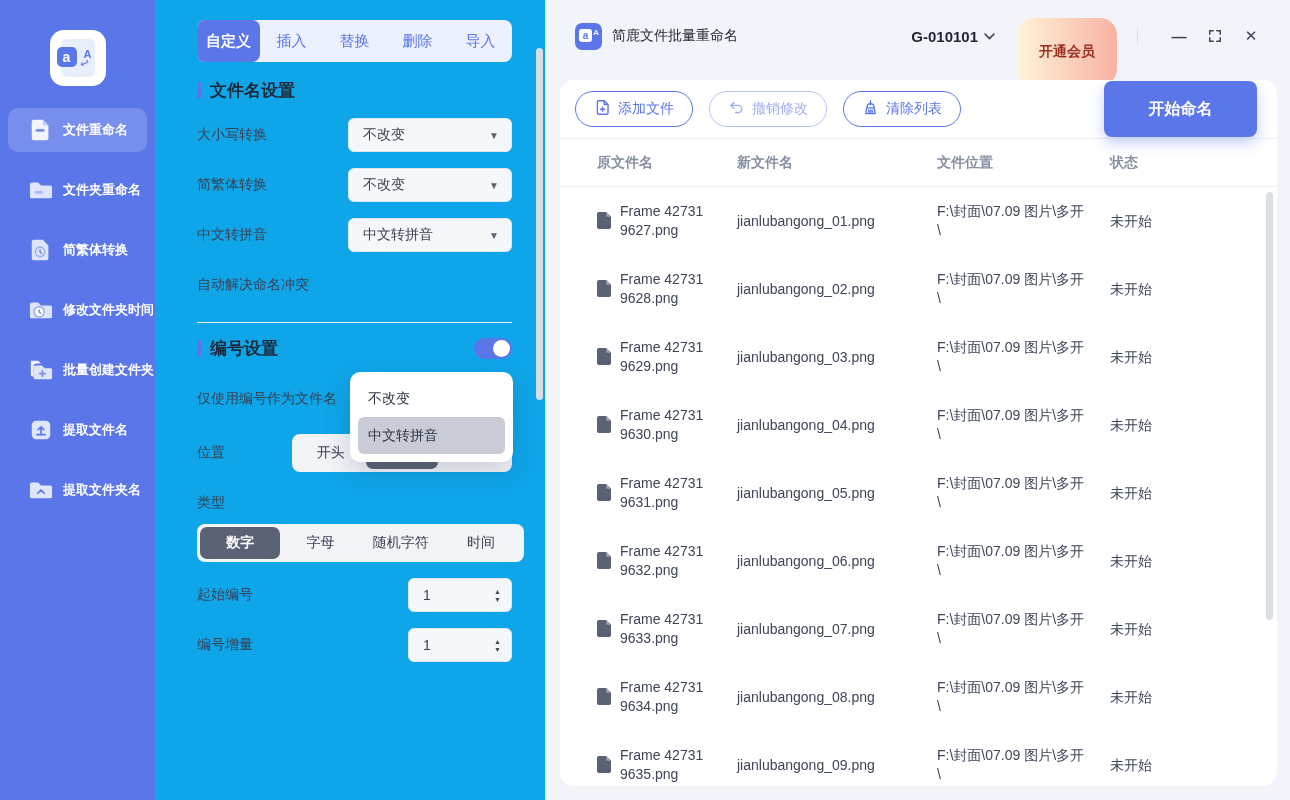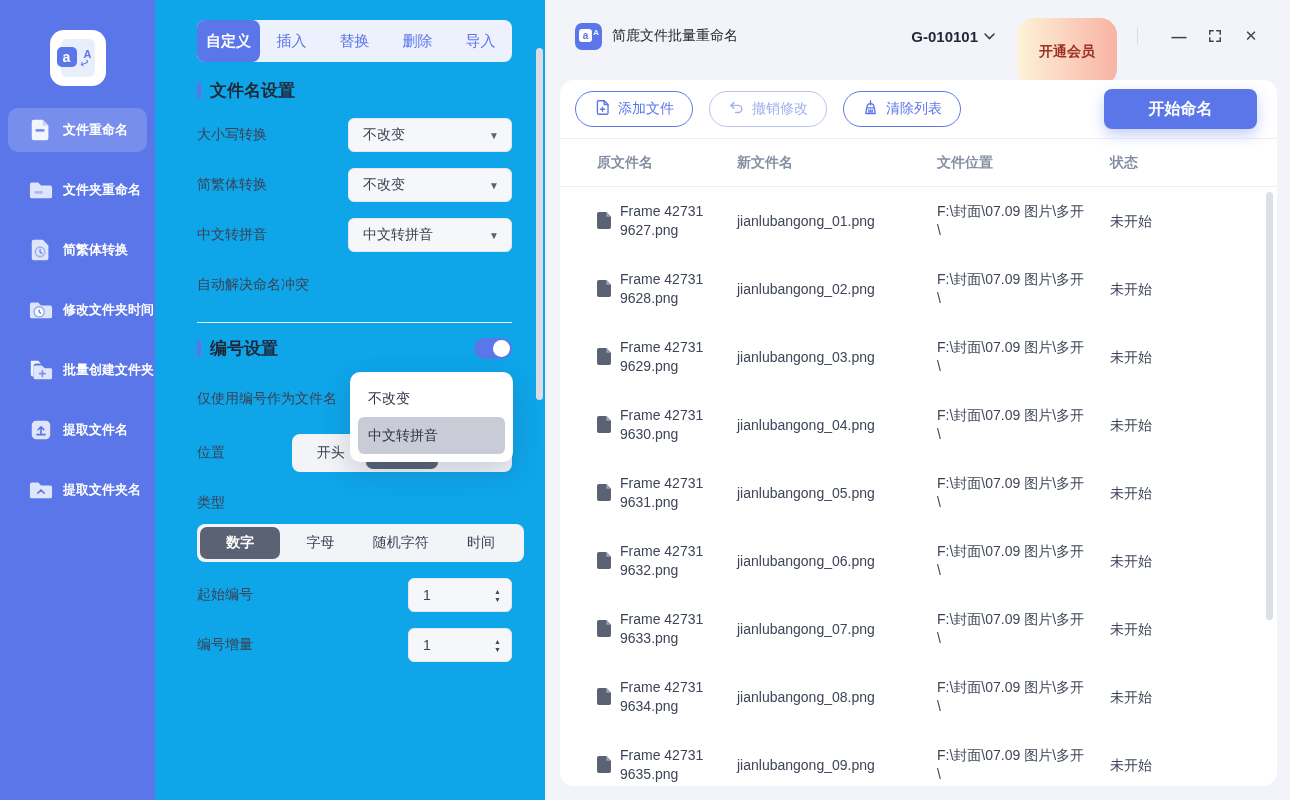--- a/index.html
+++ b/index.html
@@ -76,21 +76,21 @@
   .tb-sep { width:1px; height:16px; background:#d8dbe4; margin:0 18px 0 20px; }
   .win-btn { width:26px; height:26px; display:flex; align-items:center; justify-content:center; cursor:pointer; color:#3a4254; margin-left:10px; }
   .win-min { font-size:15px; font-weight:bold; }
   .win-close { font-size:15px; }
 
   .panel { position:absolute; left:15px; right:13px; top:80px; height:706px; background:#ffffff; border-radius:14px; overflow:hidden; }
   .toolbar { display:flex; align-items:center; padding:11px 20px 11px 15px; height:58px; }
   .tool-btn { display:flex; align-items:center; gap:7px; height:36px; padding:0 18px; border-radius:18px; background:#fff;
               border:1px solid #5b76e8; color:#5b76e8; font-size:14px; cursor:pointer; margin-right:16px; font-family:"Liberation Sans",sans-serif; }
   .tool-btn.disabled { border-color:#b9c3f3; color:#a3afee; cursor:default; }
-  .primary-btn { margin-left:auto; width:153px; height:40px; background:#5b76e8; color:#fff; font-size:16px; font-weight:bold;
+  .primary-btn { margin-left:auto; width:153px; height:56px; background:#5b76e8; color:#fff; font-size:16px; font-weight:bold;
                  border:none; border-radius:8px; cursor:pointer; box-shadow:0 6px 14px rgba(91,118,232,0.35); font-family:"Liberation Sans",sans-serif; }
   .divider { height:1px; background:#eef0f5; }
   .thead { display:flex; align-items:center; height:47px; font-size:14px; font-weight:bold; color:#8790a3; }
   .c1 { width:140px; margin-left:37px; } .c2 { width:200px; } .c3 { width:173px; } .c4 { flex:1; }
   .rows { height:599px; overflow:hidden; }
   .trow { display:flex; align-items:center; height:68px; cursor:default; }
   .cell { font-size:14px; line-height:19px; color:#3d4557; }
   .orig-cell { display:flex; align-items:flex-start; gap:9px; }
   .orig-text { width:100px; word-wrap:break-word; }
   .new-text { width:142px; word-break:break-all; }

